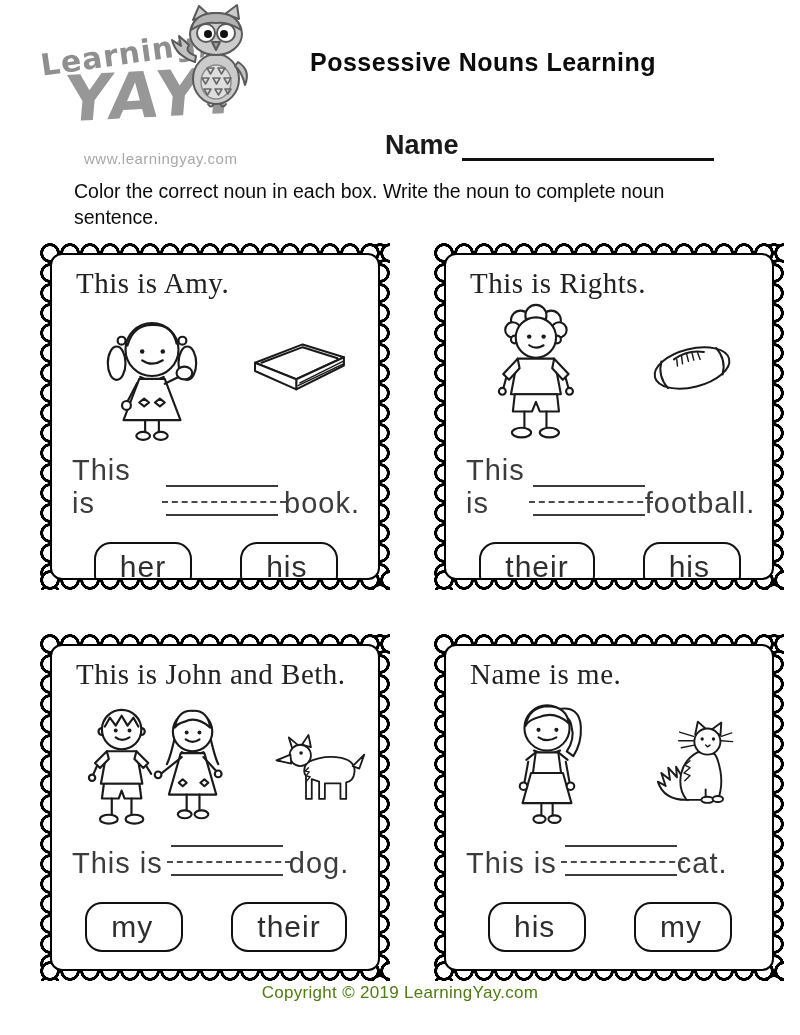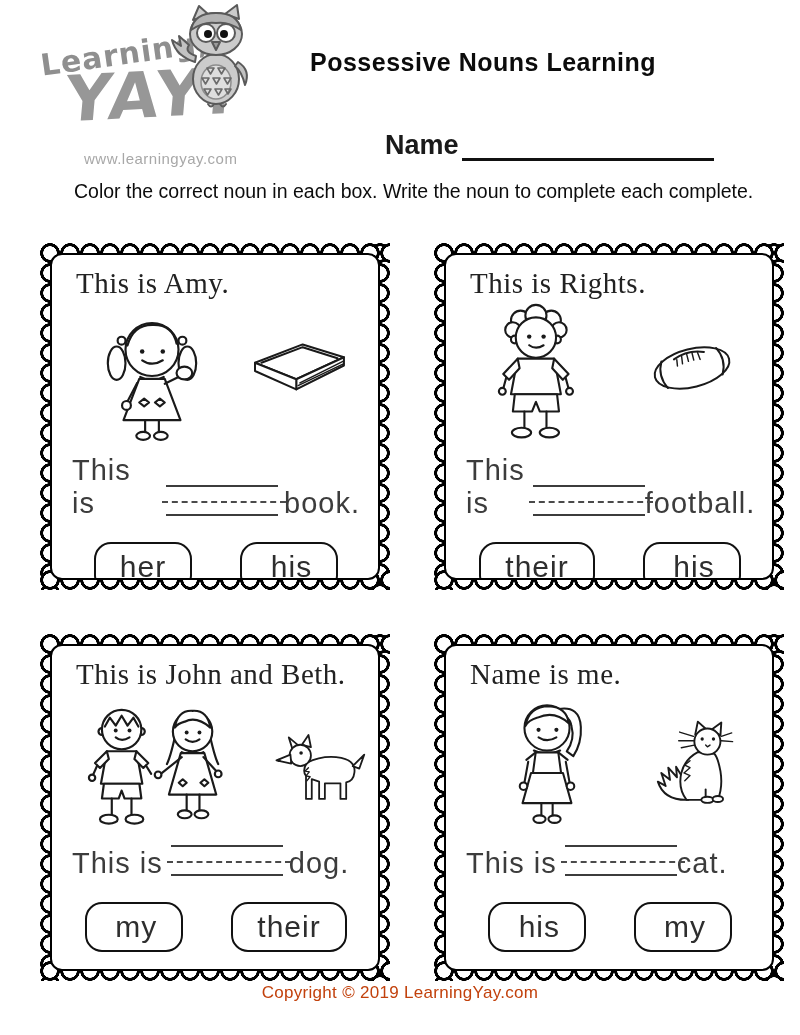--- a/index.html
+++ b/index.html
@@ -74,27 +74,27 @@
     border-top:2px solid #3c3c3c; border-bottom:2px solid #3c3c3c; flex:none;
   }
   .blank::after{
     content:""; position:absolute; left:-4px; right:-8px; top:14px;
     border-top:2px dashed #4a4a4a;
   }
   .options{ margin-top:22px; display:flex; justify-content:center; gap:48px; }
   .option{
     font-family:"Liberation Sans", sans-serif; font-size:30px; color:#2e2e2e;
     letter-spacing:1px; background:#fff; border:2.6px solid #111;
-    border-radius:17px; padding:2px 24px; min-width:98px; text-align:right;
+    border-radius:17px; padding:2px 24px; min-width:98px; text-align:left;
     line-height:1.4; cursor:pointer;
   }
   
   .footer{
     position:absolute; left:0; right:0; top:982px; text-align:center;
-    font-size:17px; line-height:1.32; color:#c2410c; letter-spacing:0.3px;
+    font-size:17px; line-height:1.32; color:#4d7c0f; letter-spacing:0.3px;
   }
   
   .art { stroke:#1a1a1a; stroke-width:2.2; fill:#fff;
          stroke-linecap:round; stroke-linejoin:round; }
   .art .ln { fill:none; }
   .art .dot { fill:#1a1a1a; stroke:none; }
   .art .thin { fill:none; stroke-width:1.6; }
 </style>
 </head>
 <body>
@@ -121,21 +121,21 @@
       <path d="M46 38 L54 38 L50 46 Z" fill="#9c9c9c"></path>
       <path d="M41 64 l7 0 l-3.5 6 Z M52 64 l7 0 l-3.5 6 Z M36 74 l7 0 l-3.5 6 Z M47 74 l7 0 l-3.5 6 Z M58 74 l7 0 l-3.5 6 Z M38 85 l7 0 l-3.5 6 Z M49 85 l7 0 l-3.5 6 Z M59 85 l6 0 l-3 5 Z" fill="none" stroke="#6a6a6a" stroke-width="1.6"></path>
       <path d="M42 100 q3 5 6 0 M54 100 q3 5 6 0" fill="none"></path>
     </g>
   </svg>
 
   <div class="title">Possessive Nouns Learning</div>
   <div class="name-row">
     <span>Name</span><span class="name-line"></span>
   </div>
-  <p class="instructions">Color the correct noun in each box. Write the noun to complete each complete.</p>
+  <p class="instructions">Color the correct noun in each box. Write the noun to complete noun sentence.</p>
 
   <div class="grid">
 
     <section class="card">
       <div class="panel">
         <h2 class="card-heading">This is Amy.</h2>
         <div class="illos" style="gap:42px; padding-left:26px;">
           <svg class="art" width="108" height="138" viewBox="0 0 110 140">
             <ellipse cx="19" cy="58" rx="9" ry="17"></ellipse>
               <ellipse cx="91" cy="58" rx="9" ry="17"></ellipse>

